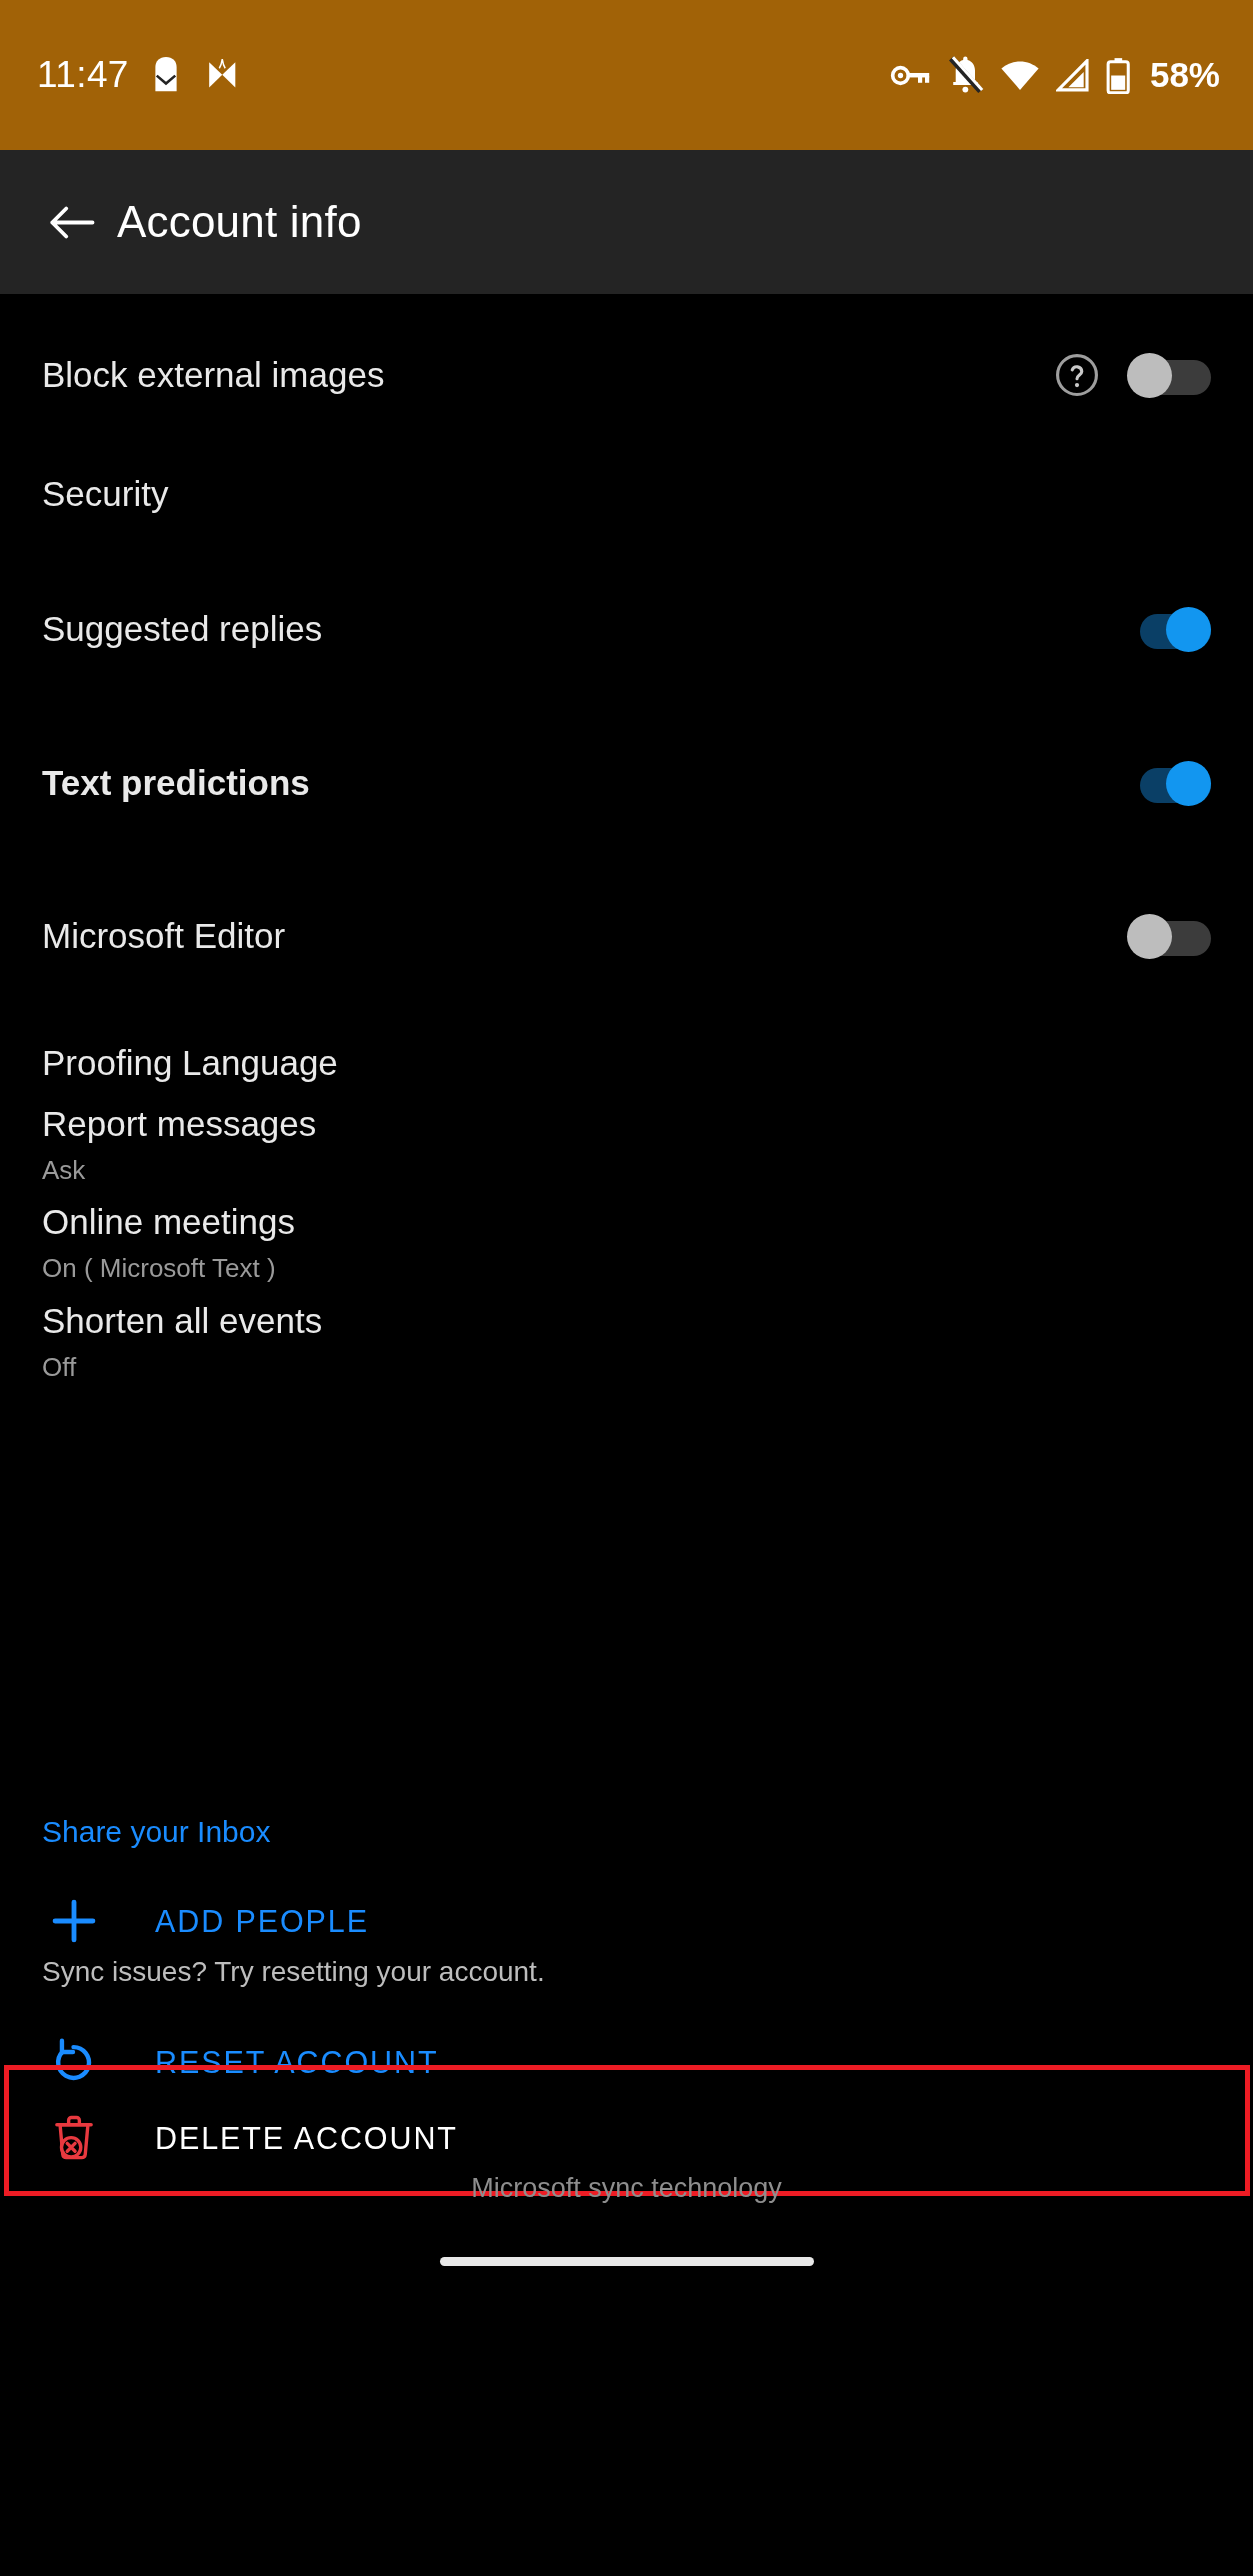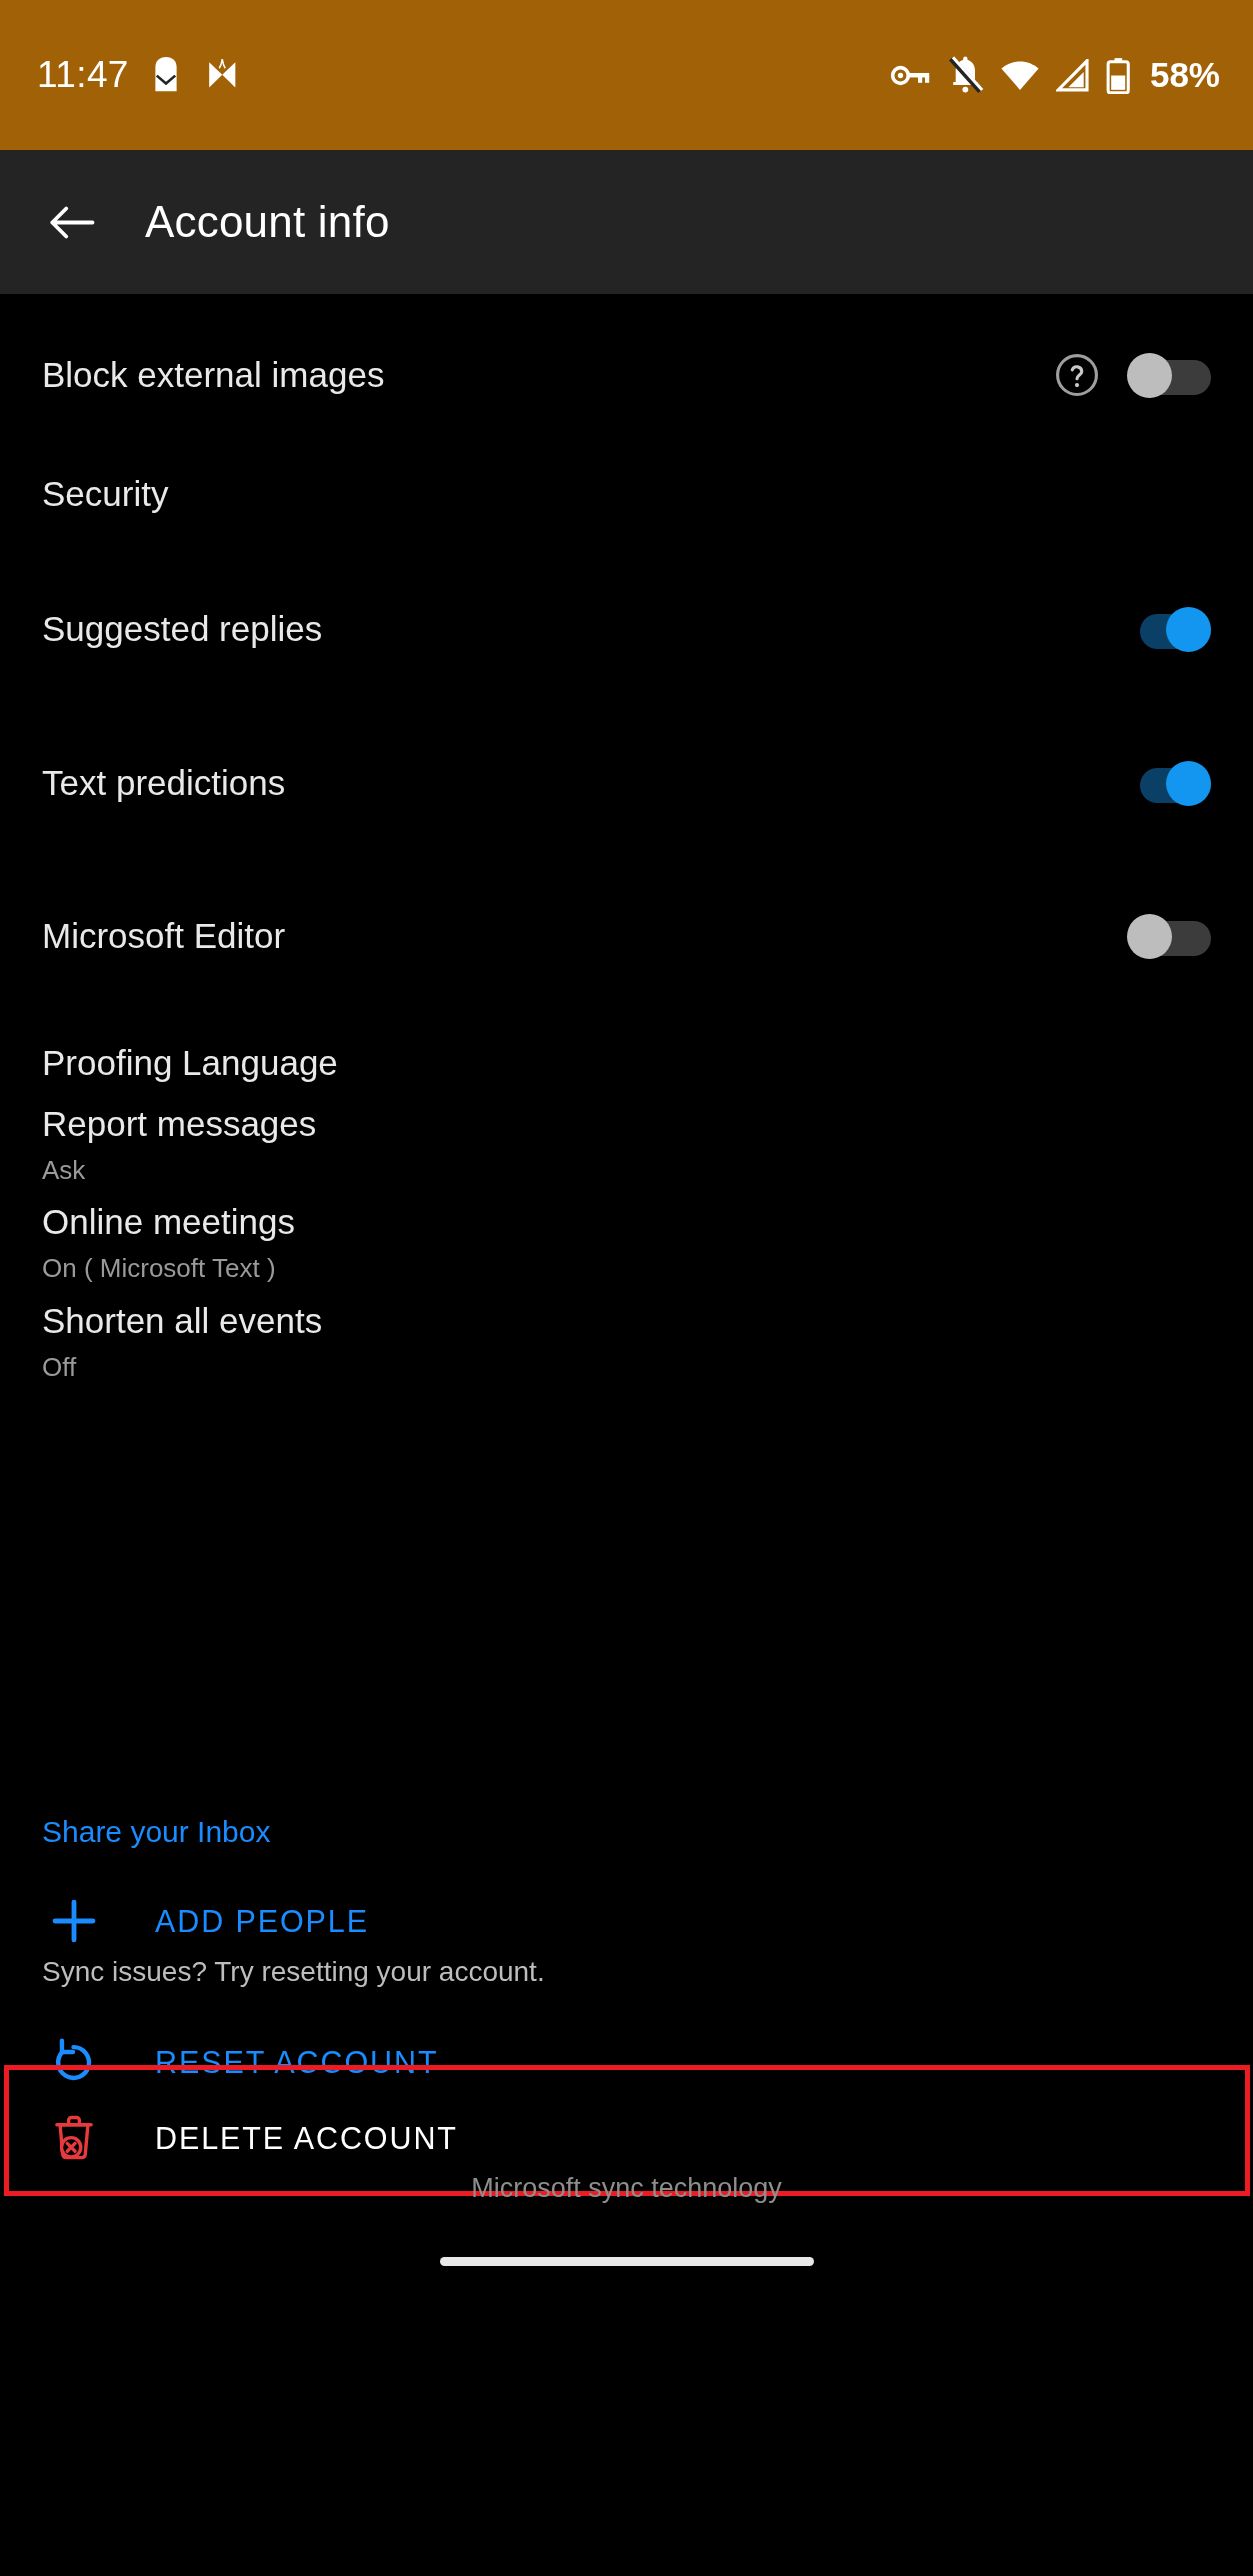--- a/index.html
+++ b/index.html
@@ -29,21 +29,21 @@
     position:absolute; top:150px; left:0; width:1253px; height:144px;
     background:#242424;
     display:flex; align-items:center;
   }
   .back-btn {
     width:91px; height:91px; margin-left:26px;
     display:flex; align-items:center; justify-content:center;
     border-radius:45px;
   }
   .appbar-title {
-    color:#fff; font-size:44px; margin-left:28px; letter-spacing:0.2px;text-align:right;
+    color:#fff; font-size:44px; letter-spacing:0.2px;text-align:right;
   }
 
   
   .content {
     position:absolute; top:294px; left:0; width:1253px; height:2228px;
     background:#000;
     margin-top:17px;
   }
   .row {
     position:relative; width:1253px;
@@ -191,21 +191,21 @@
         <div class="row-title">Suggested replies</div>
       </div>
       <div class="row-right">
         <div class="switch on">
           <div class="track"></div>
           <div class="knob"></div>
         </div>
       </div>
     </div>
 
-    <div class="row" style="position:absolute; top:432px; height:80px;">
+    <div class="row" style="position:absolute; top:432px; height:80px;font-weight:bold;">
       <div class="row-texts">
         <div class="row-title">Text predictions</div>
       </div>
       <div class="row-right">
         <div class="switch on">
           <div class="track"></div>
           <div class="knob"></div>
         </div>
       </div>
     </div>

